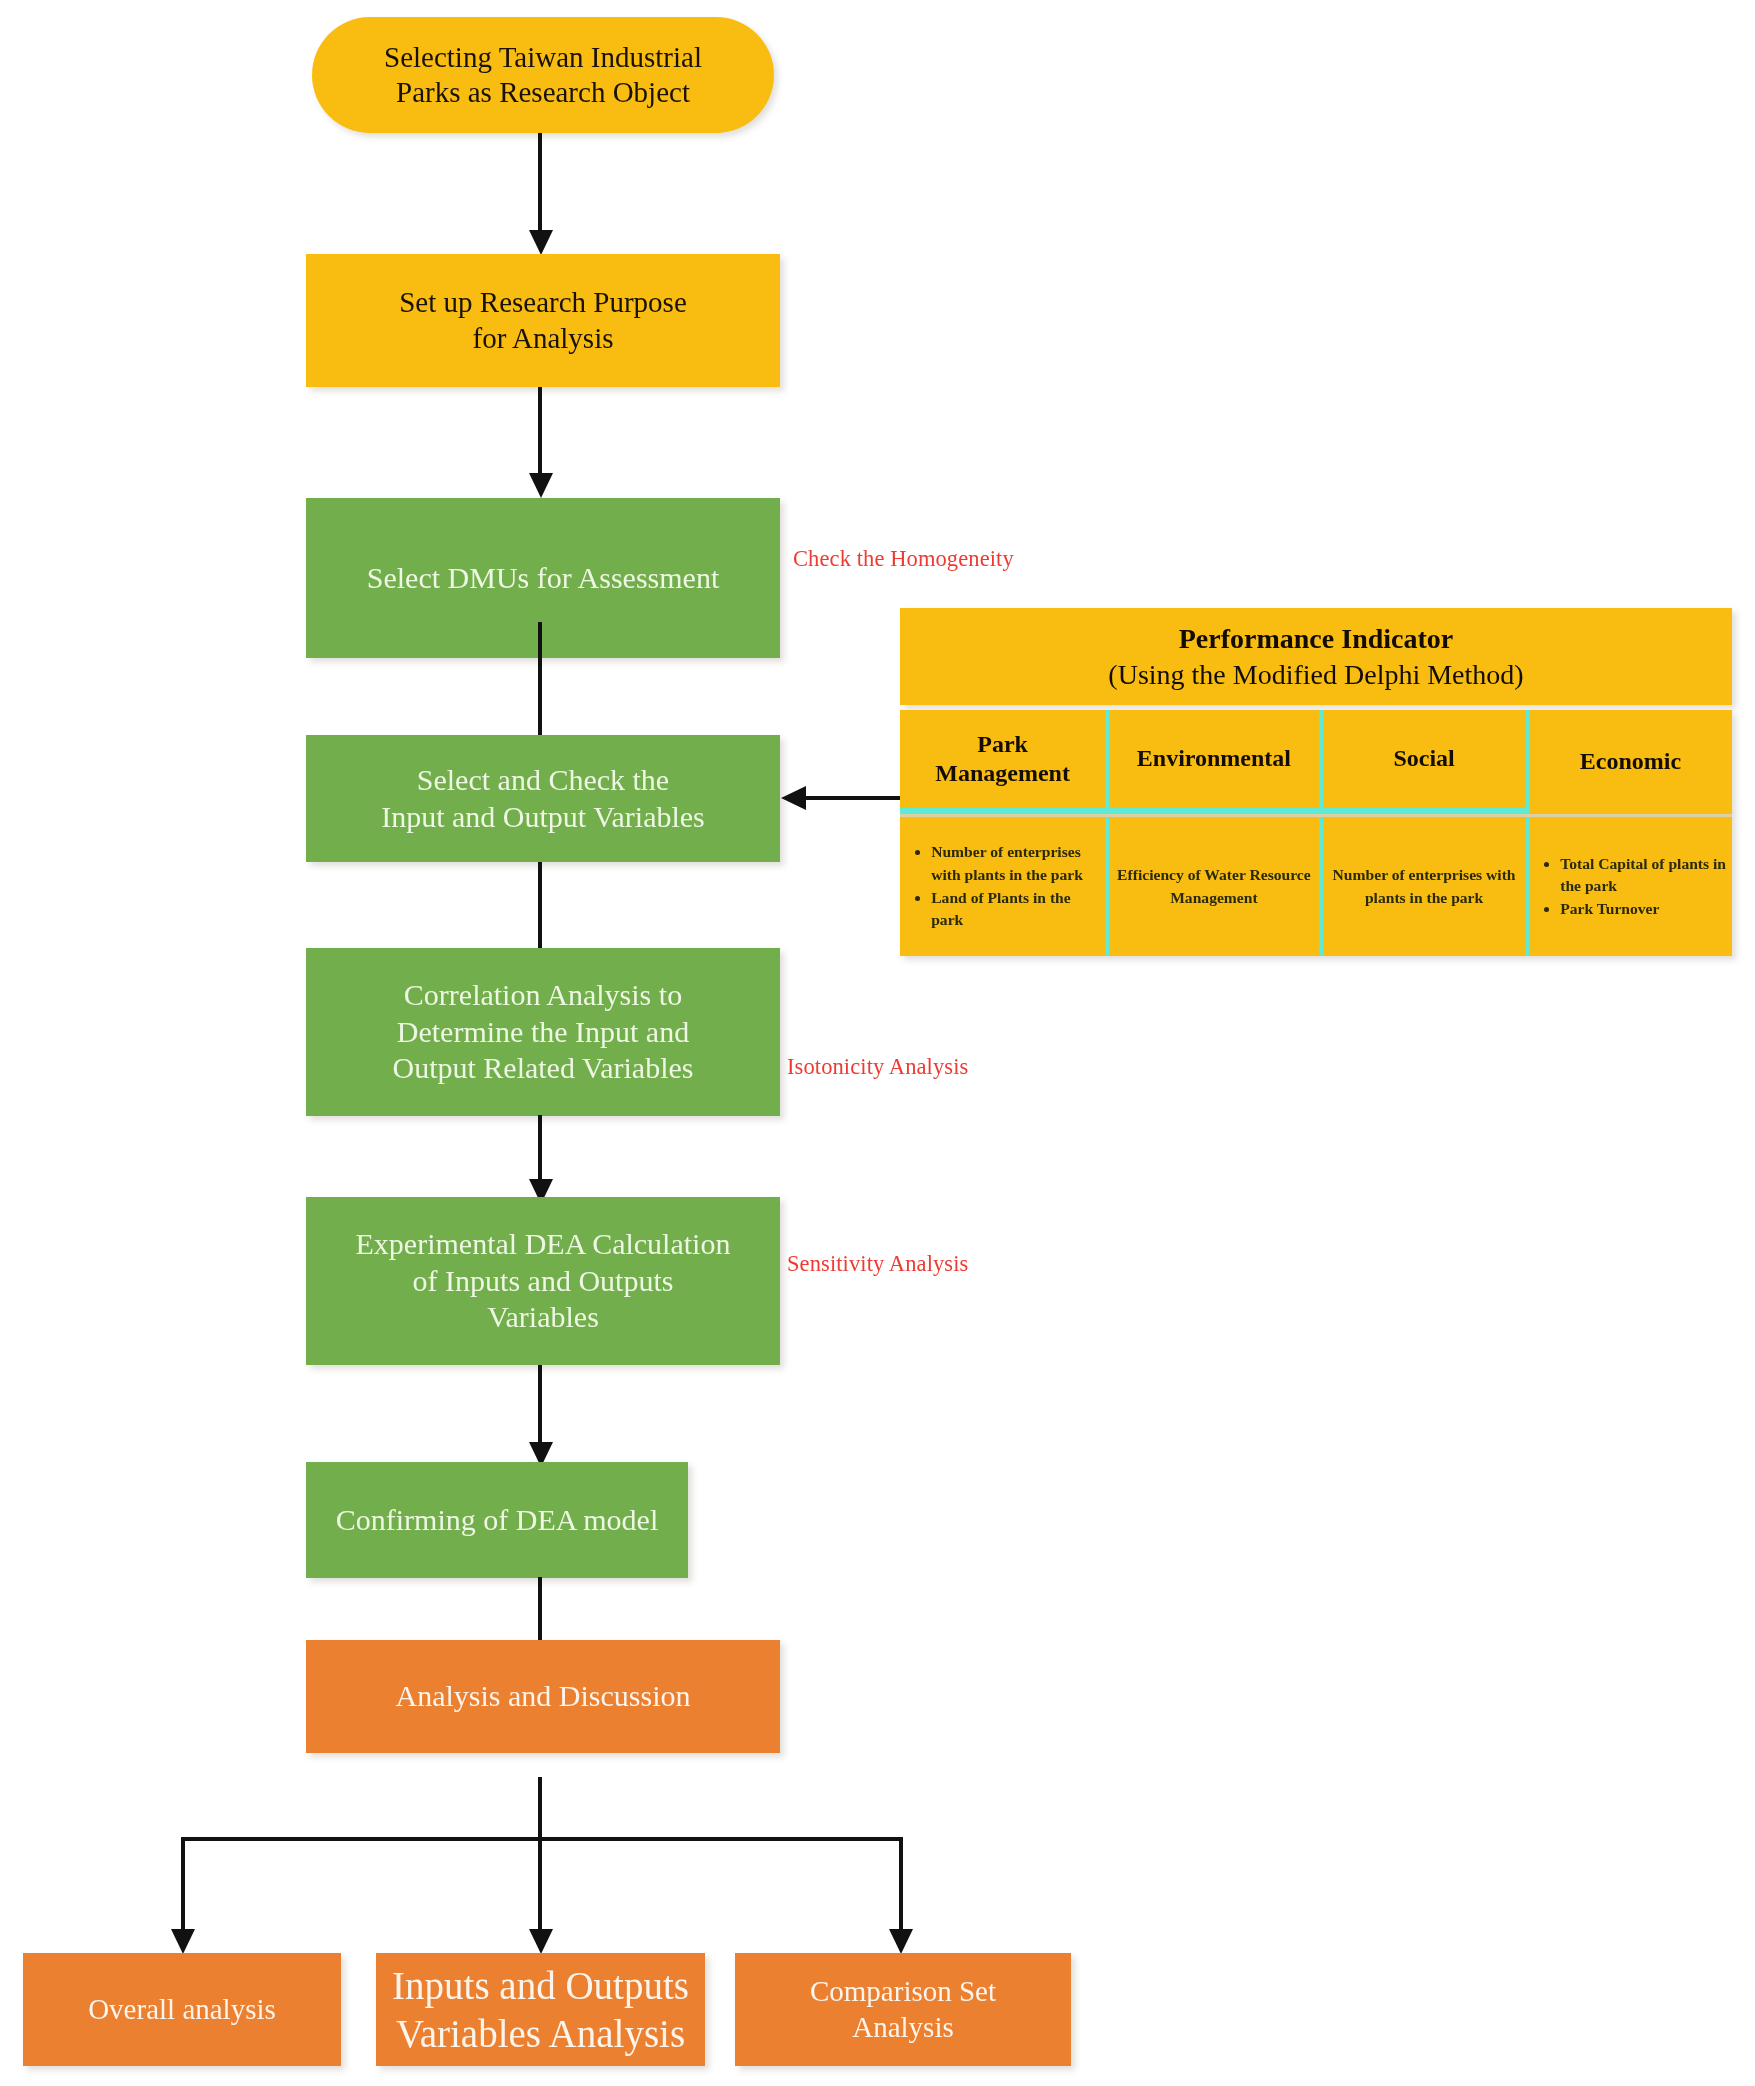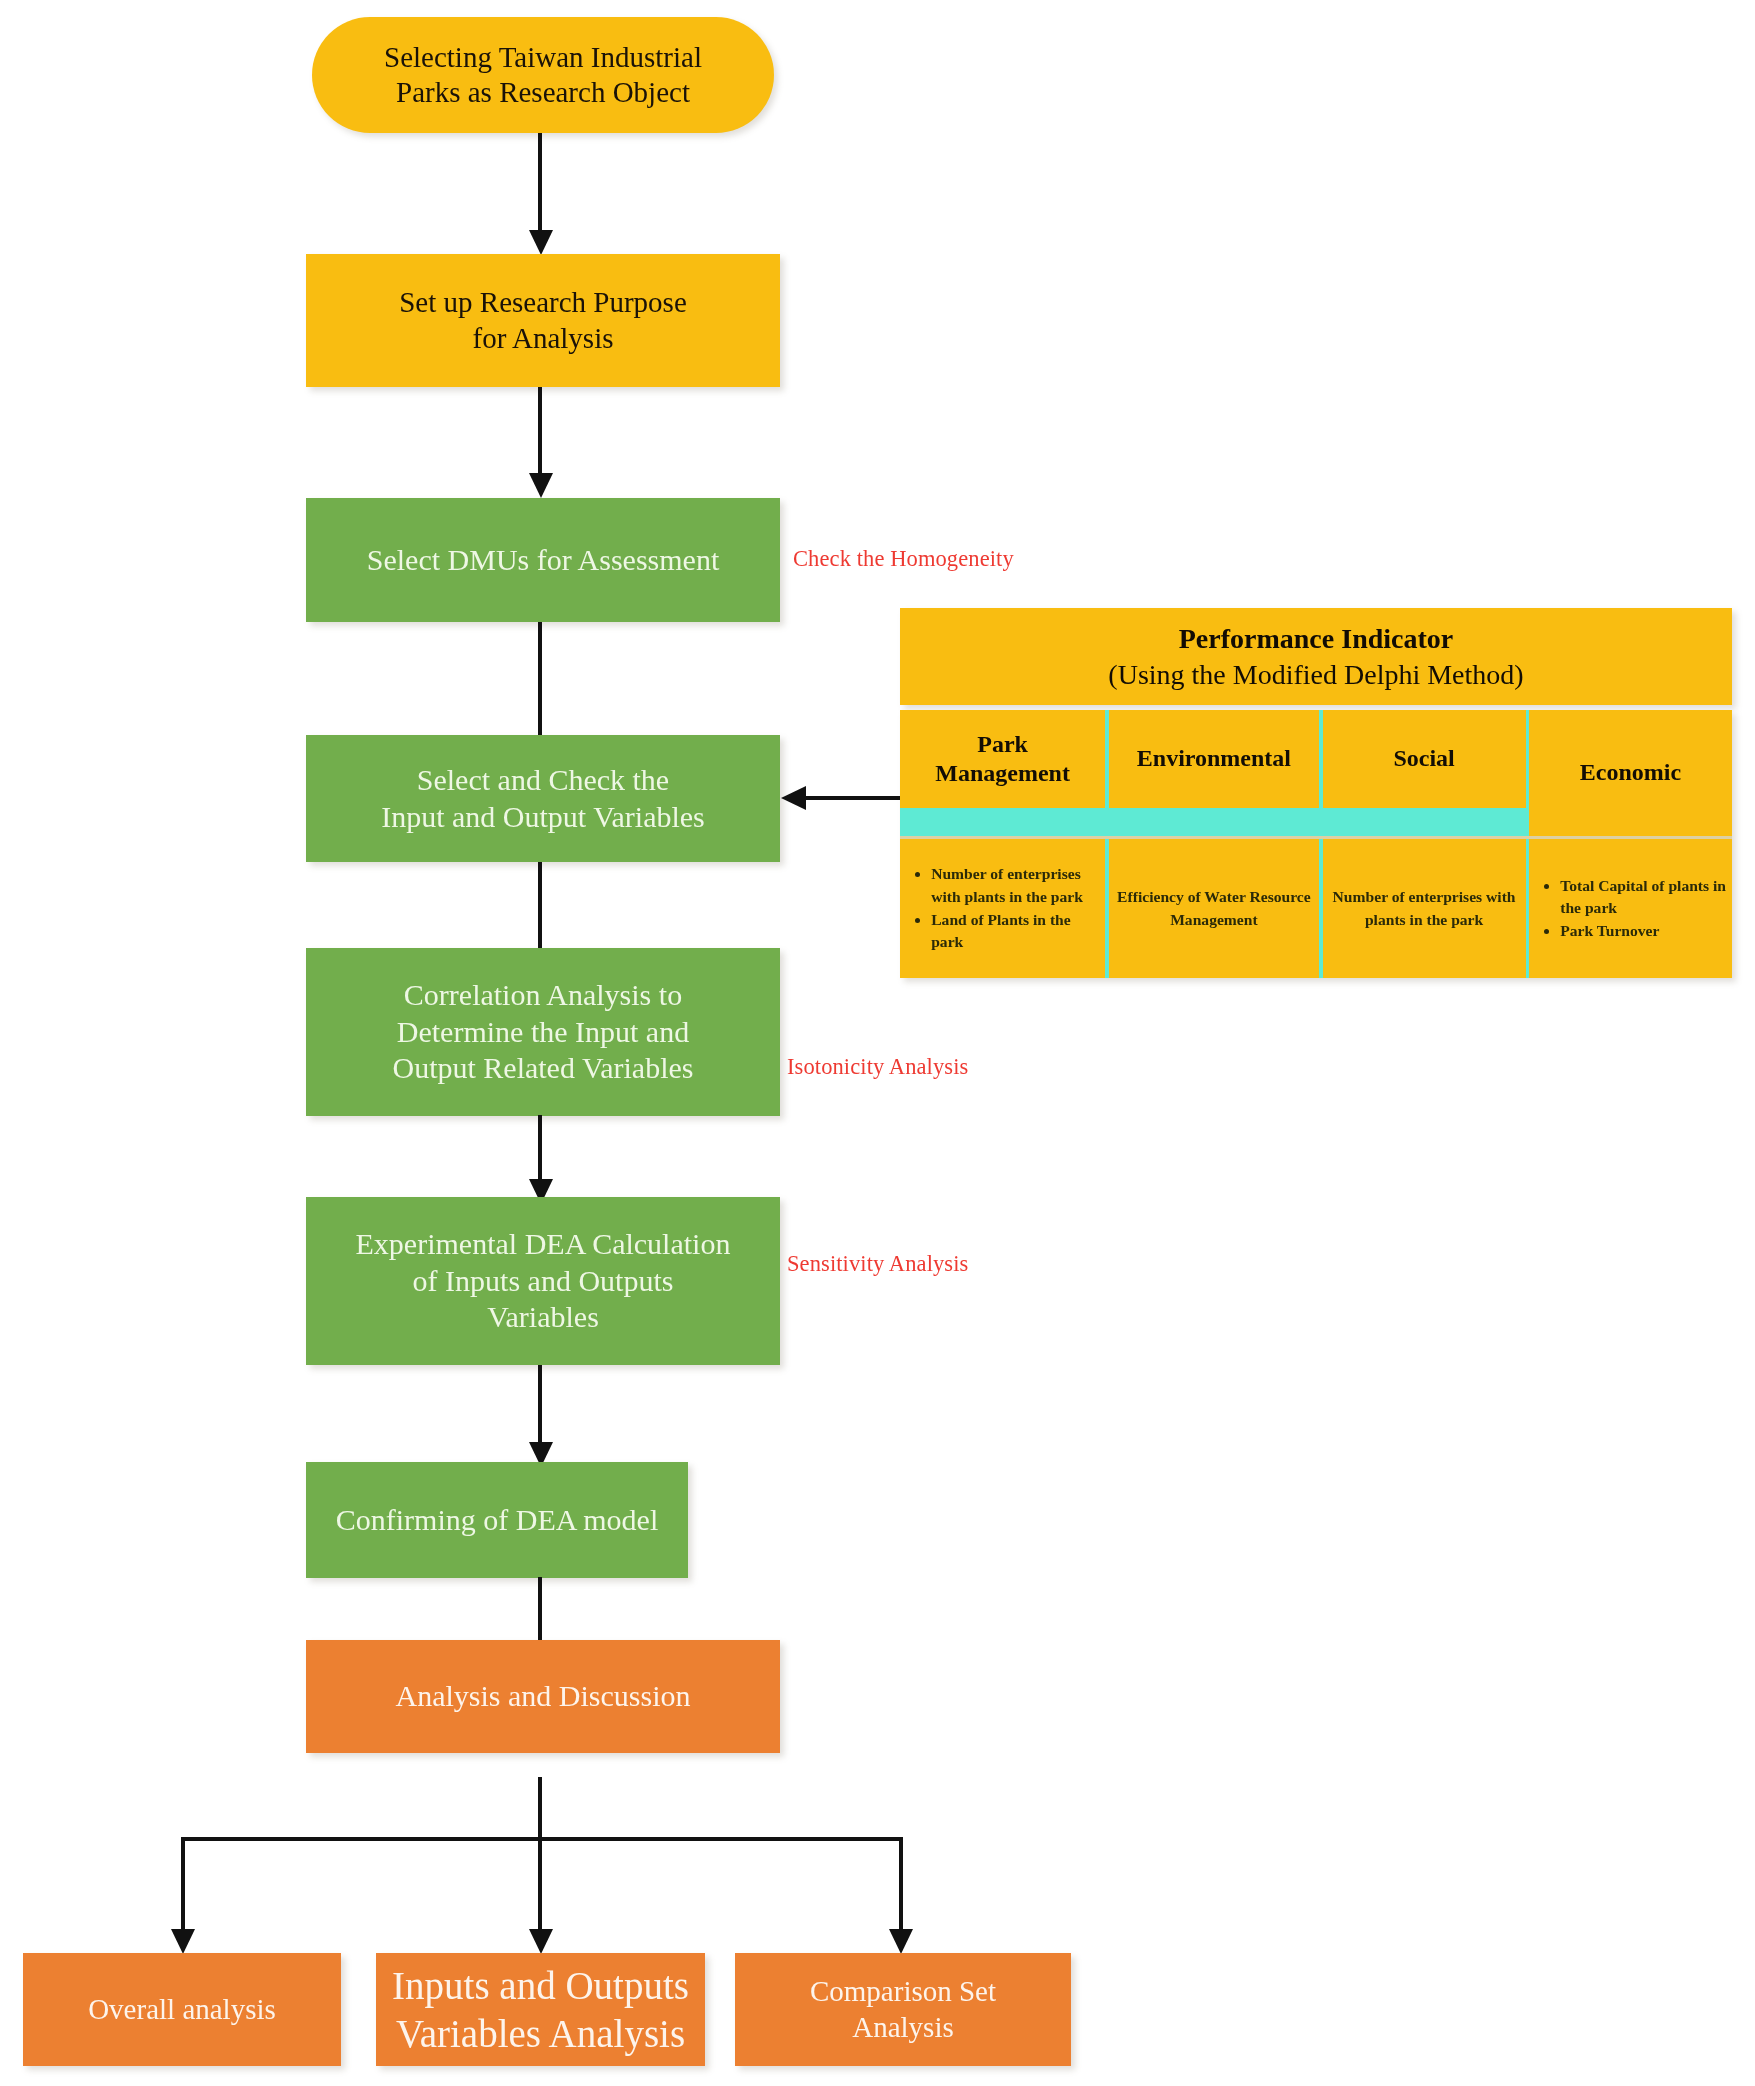--- a/index.html
+++ b/index.html
@@ -168,21 +168,21 @@
   <div class="vline" style="left:538px; top:133px; height:101px;"></div>
   <div class="arrowdown" style="left:529px; top:230px;"></div>
 
   <div class="node amber shadow" style="left:306px; top:254px; width:474px; height:133px; font-size:29px;">
     <span>Set up Research Purpose<br>for Analysis</span>
   </div>
 
   <div class="vline" style="left:538px; top:387px; height:95px;"></div>
   <div class="arrowdown" style="left:529px; top:473px;"></div>
 
-  <div class="node green shadow" style="left:306px; top:498px; width:474px; height:124px; font-size:30px;">
+  <div class="node green shadow" style="left:306px; top:498px; width:474px; height:160px; font-size:30px;">
     <span>Select DMUs for Assessment</span>
   </div>
 
   <div class="annot" style="left:793px; top:546px;">Check the Homogeneity</div>
 
   <div class="vline" style="left:538px; top:622px; height:128px;"></div>
   <div class="arrowdown" style="left:529px; top:741px;"></div>
 
   <div class="node green shadow" style="left:306px; top:735px; width:474px; height:127px; font-size:30px;">
     <span>Select and Check the<br>Input and Output Variables</span>
@@ -260,21 +260,21 @@
 
       <div class="pi-head" style="height:98px;">
         <span>Park<br>Management</span>
       </div>
       <div class="pi-head" style="height:98px;">
         <span>Environmental</span>
       </div>
       <div class="pi-head" style="height:98px;">
         <span>Social</span>
       </div>
-      <div class="pi-head" style="height:126px;">
+      <div class="pi-head" style="height:104px;">
         <span>Economic</span>
       </div>
 
       <div class="pi-rowgap"></div>
 
       <div class="pi-cellwrap" style="height:139px;">
         <ul class="pi-list">
             <li>Number of enterprises with plants in the park</li>
             <li>Land of Plants in the park</li>
           </ul>

